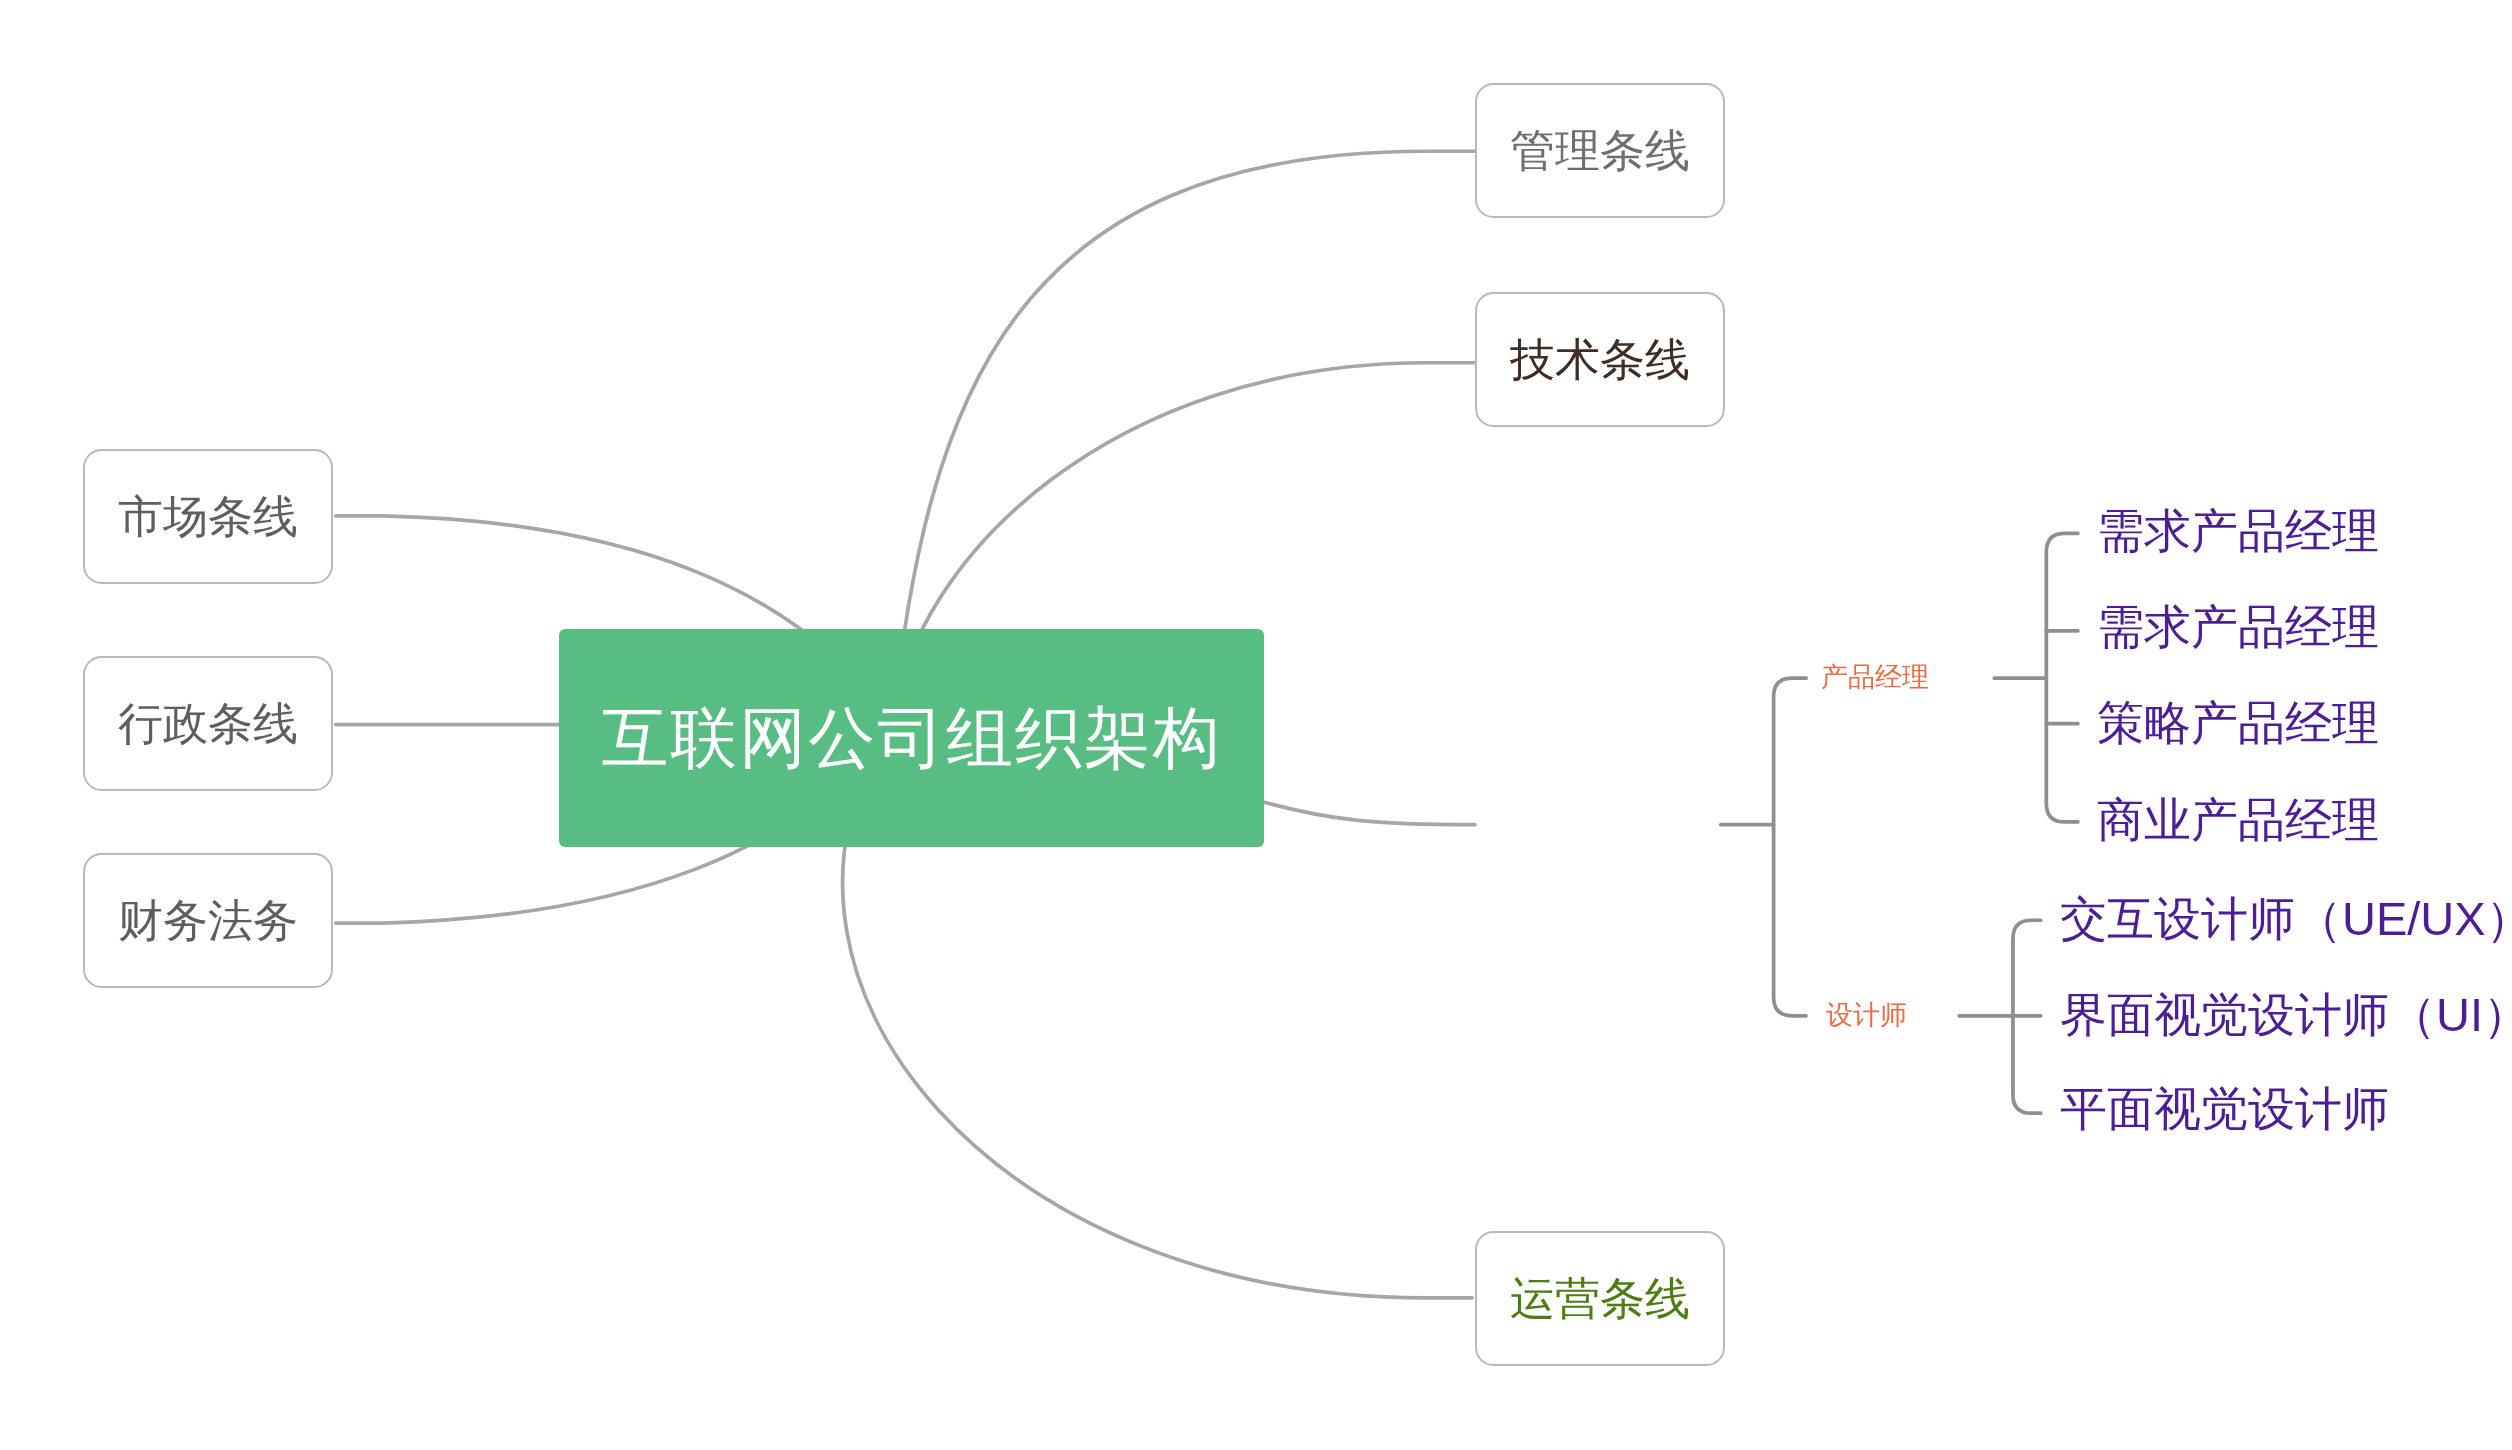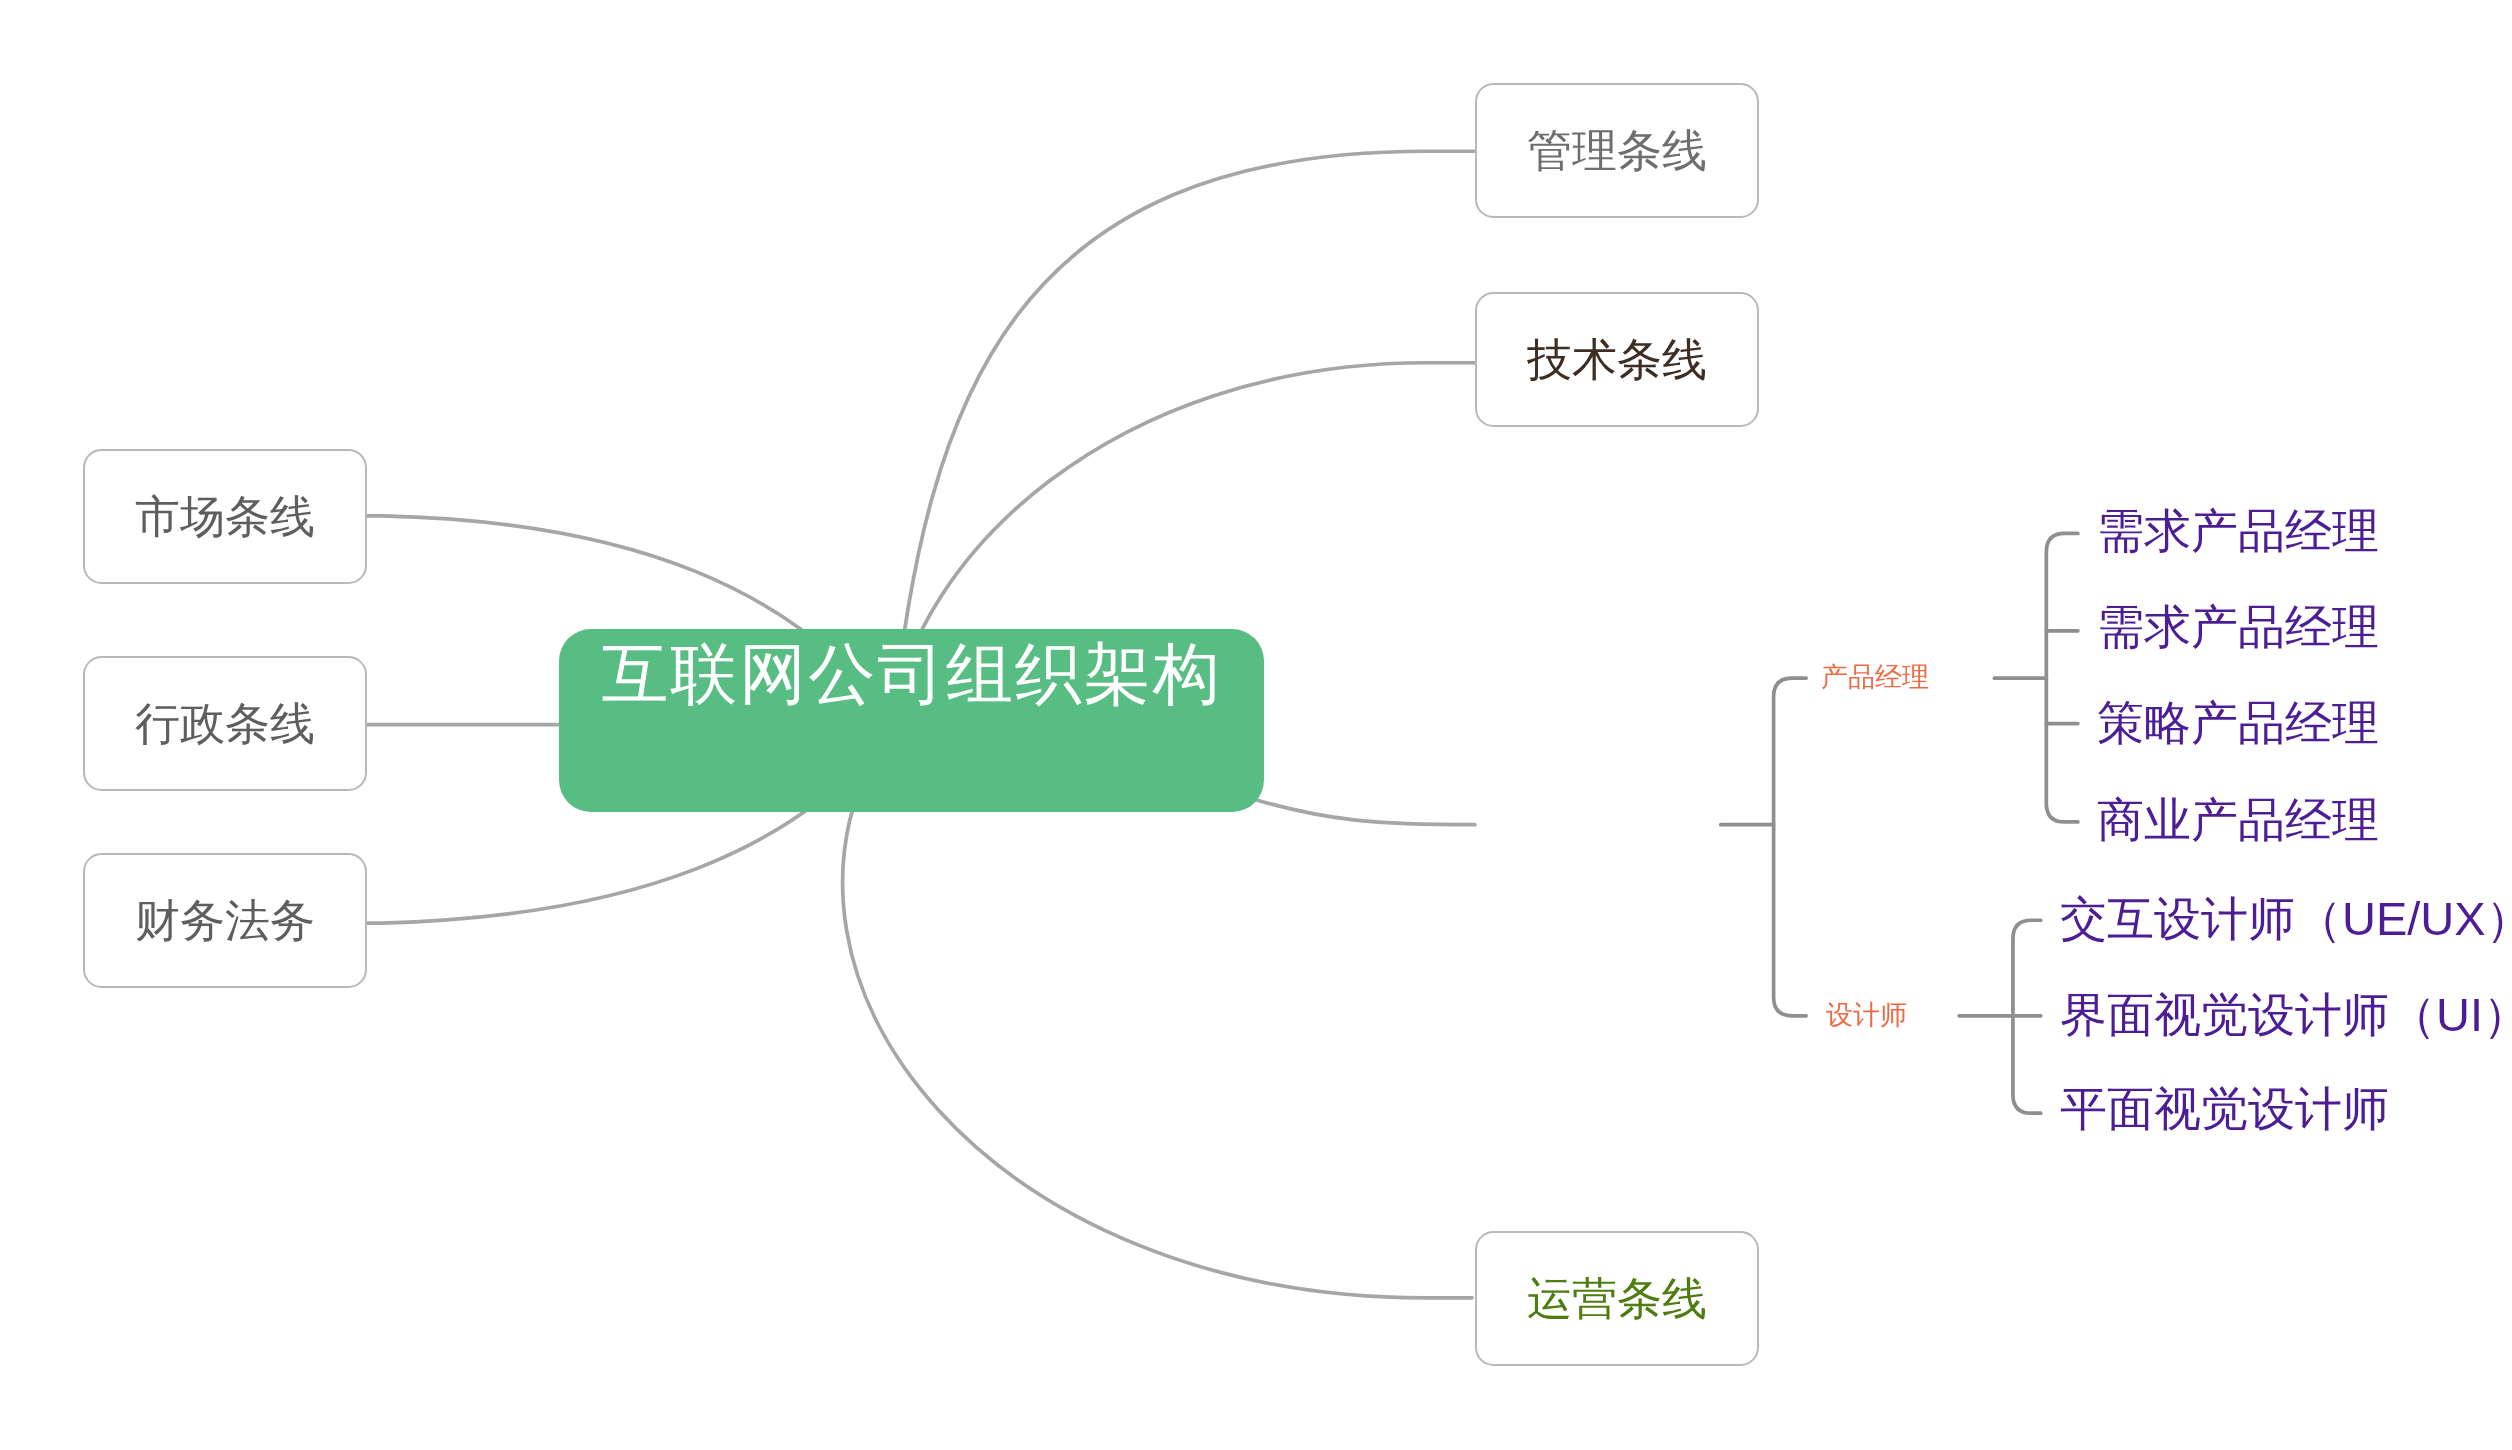--- a/index.html
+++ b/index.html
@@ -8,24 +8,24 @@
     font-family:"Liberation Sans",sans-serif;
   }
   .edges{position:absolute;left:0;top:0;width:2512px;height:1450px;}
   .edge{fill:none;stroke:#A6A6A6;stroke-width:4;stroke-linecap:round;}
   .bracket{fill:none;stroke:#8F8F8F;stroke-width:4;stroke-linecap:round;}
   .box{
     position:absolute;background:#ffffff;border:2.8px solid #B9B9B9;border-radius:18.6px;
     display:flex;align-items:center;justify-content:center;white-space:nowrap;
     box-sizing:border-box;font-size:45px;cursor:default;
   }
-  .box.side{width:284px;height:135px;}
+  .box.side{width:250px;height:135px;}
   .root-box{
-    position:absolute;left:559px;top:629px;width:705px;height:183px;border-radius:32px;
-    background:#58BD82;color:#ffffff;font-size:67px;display:flex;align-items:flex-start;
+    position:absolute;left:559px;top:629px;width:705px;height:218px;border-radius:6px;
+    background:#58BD82;color:#ffffff;font-size:67px;display:flex;align-items:center;
     justify-content:center;white-space:nowrap;letter-spacing:1.9px;
   }
   .float-label{
     position:absolute;transform:translateY(-52%);white-space:nowrap;line-height:1.1;
   }
   .group-label{font-size:27px;color:#ED6A45;}
   .leaf-label{font-size:47px;color:#4c1d95;}
   .c-gray{color:#5E5E5E;}
   .c-gray2{color:#6E6E6E;}
   .c-brown{color:#3D2D23;}

